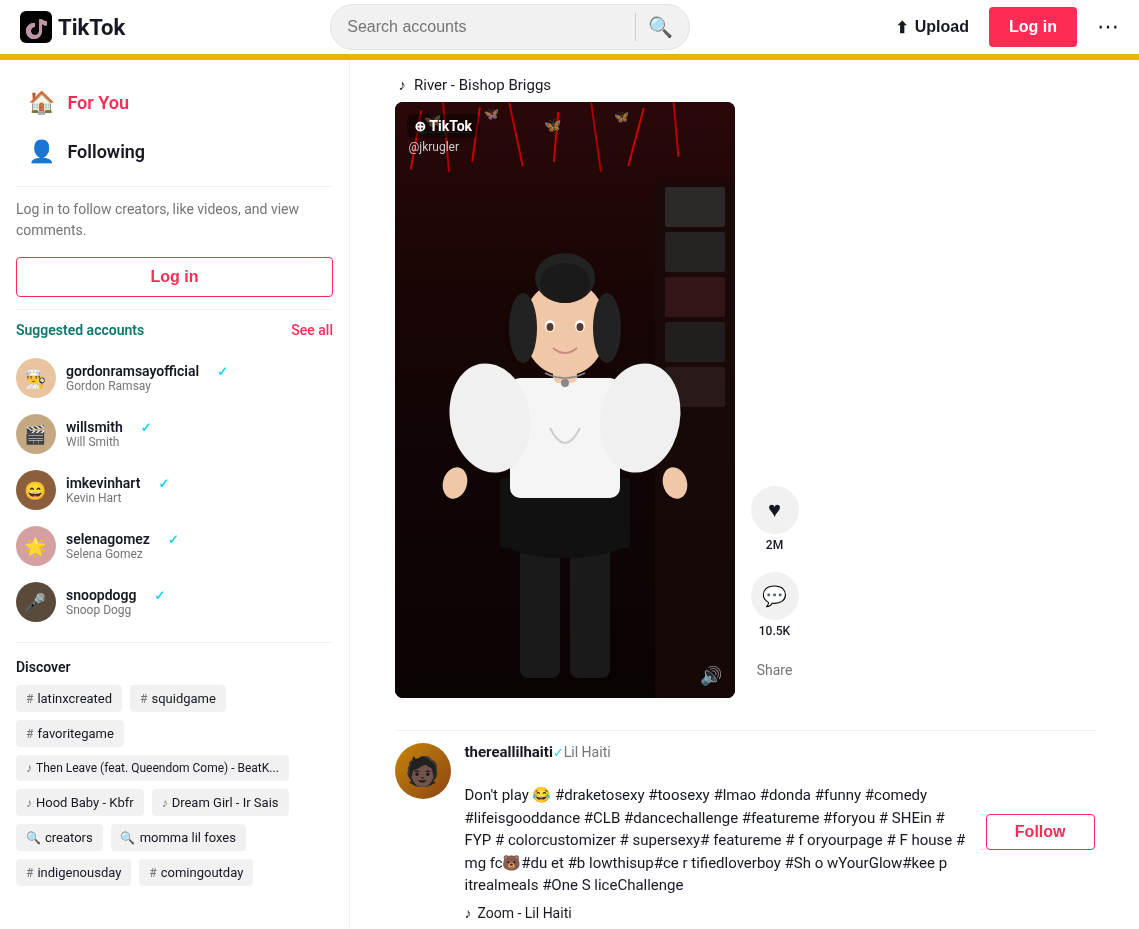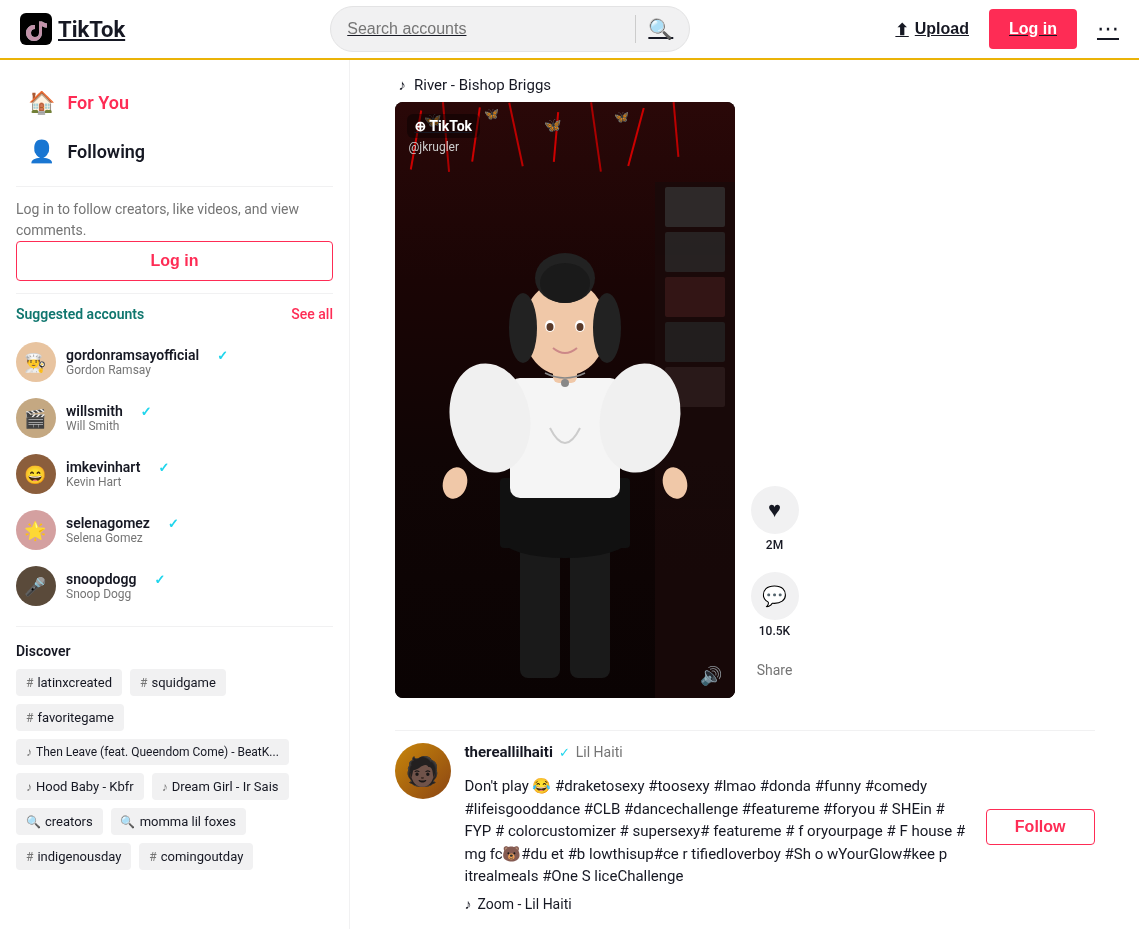--- a/index.html
+++ b/index.html
@@ -1,21 +1,21 @@
 <!DOCTYPE html>
 <html><head>
   <meta charset="utf-8">
   <style>
     * { margin: 0; padding: 0; box-sizing: border-box; }
     body { font-family: -apple-system, BlinkMacSystemFont, 'Segoe UI', Roboto, sans-serif; background: #fff; color: #161823; width: 1139px; min-height: 929px; overflow-x: hidden; }
 
     
     .header {
       display: flex; align-items: center; justify-content: space-between;
-      padding: 0 20px; height: 60px; border-bottom: 2px solid #eab308; position: fixed; top: 0; left: 0; right: 0; background: #fff; z-index: 100; text-decoration: underline;
+      padding: 0 20px; height: 60px; border-bottom: 6px solid #eab308; position: fixed; top: 0; left: 0; right: 0; background: #fff; z-index: 100;
     }
     .logo-area { display: flex; align-items: center; gap: 6px; }
     .logo-icon { width: 32px; height: 32px; }
     .logo-text { font-size: 22px; font-weight: 700; color: #161823; }
     .search-bar {
       display: flex; align-items: center; background: #f1f1f2; border-radius: 92px;
       padding: 0 16px; width: 360px; height: 46px; border: 1px solid #e3e3e4;
     }
     .search-bar input { border: none; background: transparent; outline: none; flex: 1; font-size: 16px; color: #161823; }
     .search-divider { width: 1px; height: 28px; background: #ccc; margin: 0 12px; }
@@ -27,21 +27,21 @@
 
     
     .main-layout { display: flex; margin-top: 60px; }
 
     
     .sidebar { width: 350px; min-width: 350px; padding: 20px 16px; position: fixed; top: 60px; bottom: 0; overflow-y: auto; border-right: 1px solid #f1f1f2; }
     .nav-item { display: flex; align-items: center; gap: 12px; padding: 10px 12px; border-radius: 8px; cursor: pointer; font-size: 18px; font-weight: 600; color: #161823; margin-bottom: 4px; }
     .nav-item.active { color: #fe2c55; }
     .nav-item .nav-icon { font-size: 22px; }
     .nav-divider { border: none; border-top: 1px solid #f1f1f2; margin: 12px 0; }
-    .login-prompt { color: #757575; font-size: 14px; line-height: 1.5; }
+    .login-prompt { color: #757575; font-size: 14px; line-height: 1.5; margin-bottom: 16px; }
     .login-outline-btn { display: block; width: 100%; padding: 10px; border: 1px solid #fe2c55; border-radius: 4px; color: #fe2c55; background: #fff; font-size: 16px; font-weight: 600; cursor: pointer; text-align: center; }
     .section-header { display: flex; align-items: center; justify-content: space-between; margin-bottom: 12px; margin-top: 8px; }
     .section-title { font-size: 14px; font-weight: 600; color: #0f766e; }
     .see-all-link { font-size: 14px; color: #fe2c55; cursor: pointer; font-weight: 500; }
     .account-item { display: flex; align-items: center; gap: 10px; padding: 8px 0; cursor: pointer; }
     .avatar { width: 40px; height: 40px; border-radius: 50%; background: #ccc; overflow: hidden; display: flex; align-items: center; justify-content: center; font-size: 18px; flex-shrink: 0; }
     .avatar.gordon { background: #e8c4a0; }
     .avatar.will { background: #c4a882; }
     .avatar.kevin { background: #8B5E3C; }
     .avatar.selena { background: #d4a0a0; }
@@ -77,21 +77,21 @@
     .action-circle.comment { background: #f1f1f2; color: #161823; font-size: 20px; }
     .action-count { font-size: 12px; color: #161823; font-weight: 500; }
 
     
     .share-area { text-align: right; color: #757575; font-size: 14px; cursor: pointer; margin-top: 4px; }
 
     
     .post-card { display: flex; gap: 14px; padding: 12px 0; border-top: 1px solid #f1f1f2; }
     .poster-avatar { width: 56px; height: 56px; border-radius: 50%; background: linear-gradient(135deg, #c8860a, #8B4513); flex-shrink: 0; display: flex; align-items: center; justify-content: center; font-size: 24px; overflow: hidden; }
     .post-content { flex: 1; }
-    .post-user-row { display: flex; align-items: center; gap: 6px; margin-bottom: 14px; }
+    .post-user-row { display: flex; align-items: center; margin-bottom: 23px; }
     .post-username { font-size: 15px; font-weight: 700; color: #161823; }
     .post-realname { font-size: 14px; color: #757575; }
     .post-description { font-size: 15px; color: #161823; line-height: 1.5; margin-bottom: 8px; word-break: break-word; }
     .post-music { font-size: 14px; color: #161823; display: flex; align-items: center; gap: 6px; margin-top: 6px; }
     .follow-btn-outline { border: 1.5px solid #fe2c55; color: #fe2c55; background: #fff; border-radius: 4px; padding: 8px 28px; font-size: 16px; font-weight: 600; cursor: pointer; align-self: center; }
   </style>
 </head>
 <body>
 
 <header class="header">

